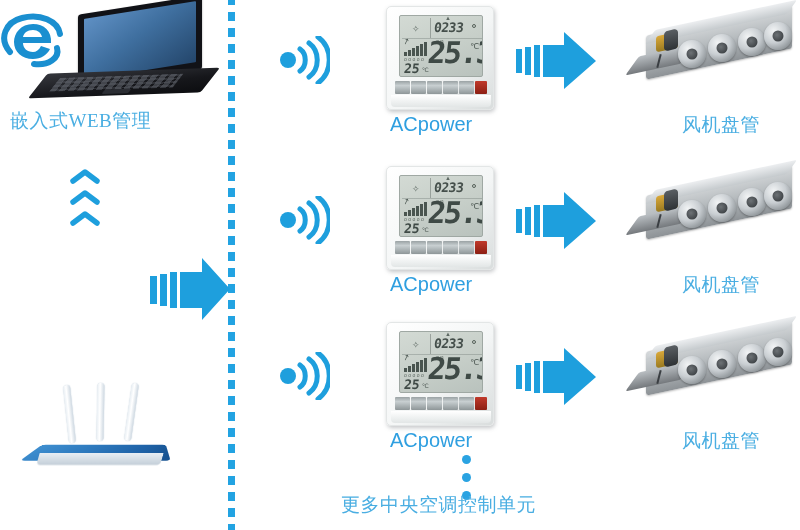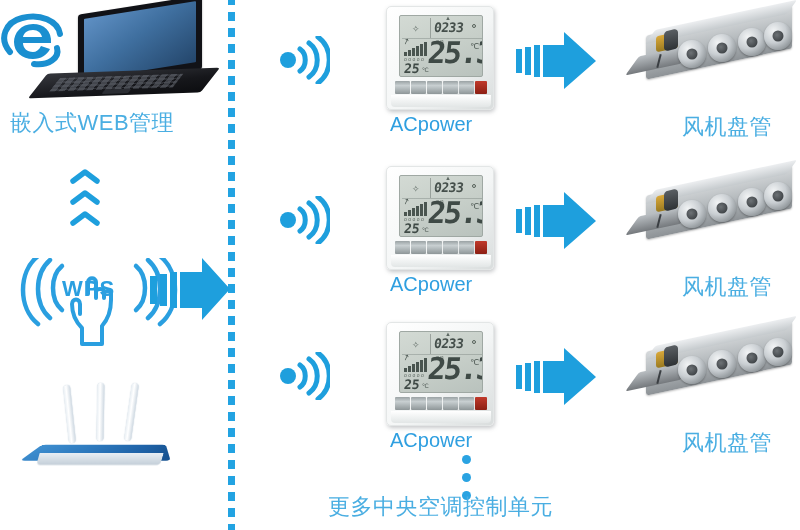--- a/index.html
+++ b/index.html
@@ -13,24 +13,24 @@
   #stage {
     position: relative;
     width: 800px; height: 530px;
     background: #ffffff;
   }
 
   
   .cn-label {
     position: absolute;
     color: #4aaee2;
-    font-size: 22px;
+    font-size: 19px;
     letter-spacing: .5px;
     white-space: nowrap;
-    font-family: Liberation Sans, sans-serif;
+    font-family: Liberation Serif, serif;
   }
   .ac-label {
     position: absolute;
     color: #2f9fe0;
     font-size: 20px;
     white-space: nowrap;
     font-family: "Liberation Sans", sans-serif;
   }
 
   
@@ -339,50 +339,20 @@
         <path d="M3 13 L15 4 L27 13" fill="none" stroke="#1e9fdd" stroke-width="5.5" stroke-linecap="round" stroke-linejoin="round"></path>
       </svg>
     </div>
     <div class="chev" style="top:42px;">
       <svg width="30" height="16" viewBox="0 0 30 16">
         <path d="M3 13 L15 4 L27 13" fill="none" stroke="#1e9fdd" stroke-width="5.5" stroke-linecap="round" stroke-linejoin="round"></path>
       </svg>
     </div>
   </div>
 
-  <div class="wps-group">
-    <svg width="200" height="110" viewBox="0 0 200 110">
-      <g fill="none" stroke="#2a9fe0" stroke-width="4.5" stroke-linecap="round">
-        <path d="M52 8 C40 18 40 42 52 52"></path>
-        <path d="M40 2 C24 16 24 46 40 60"></path>
-        <path d="M28 -2 C8 14 8 50 28 66"></path>
-        <path d="M126 8 C138 18 138 42 126 52"></path>
-        <path d="M138 2 C154 16 154 46 138 60"></path>
-        <path d="M150 -2 C170 14 170 50 150 66"></path>
-      </g>
-      <g fill="none" stroke="#2a9fe0" stroke-width="4" stroke-linejoin="round" stroke-linecap="round">
-        <path d="M78 36
-                 L78 24
-                 C78 19 86 19 86 24
-                 L86 40
-                 L86 34 C86 30 94 30 94 34
-                 L94 40
-                 L94 36 C94 32 101 32 101 36
-                 L101 42
-                 C101 52 99 60 92 68
-                 L92 86
-                 L72 86
-                 L72 70
-                 C64 62 62 54 62 46
-                 C62 40 70 40 70 46
-                 L70 56"></path>
-      </g>
-    </svg>
-    <div class="wps-word">WPS</div>
-  </div>
 
   <div class="router">
     <div class="rt-antenna" style="left:42px; top:0px; transform:rotate(-6deg);"></div>
     <div class="rt-antenna" style="left:73px; top:-2px; transform:rotate(1deg);"></div>
     <div class="rt-antenna" style="left:104px; top:-2px; transform:rotate(8deg);"></div>
     <div class="rt-top"></div>
     <div class="rt-body"></div>
   </div>
 
 
@@ -612,15 +582,15 @@
   </div>
 
   <div class="cn-label" style="left:682px; top:428px;">风机盘管</div>
 
   <div class="vdots">
     <i></i>
       <i></i>
       <i></i>
   </div>
 
-  <div class="cn-label" style="left:328px; top:492px;">更多中央空调控制单元</div>
+  <div class="cn-label" style="left:341px; top:492px;">更多中央空调控制单元</div>
 
 </div>
 
 </body></html>

